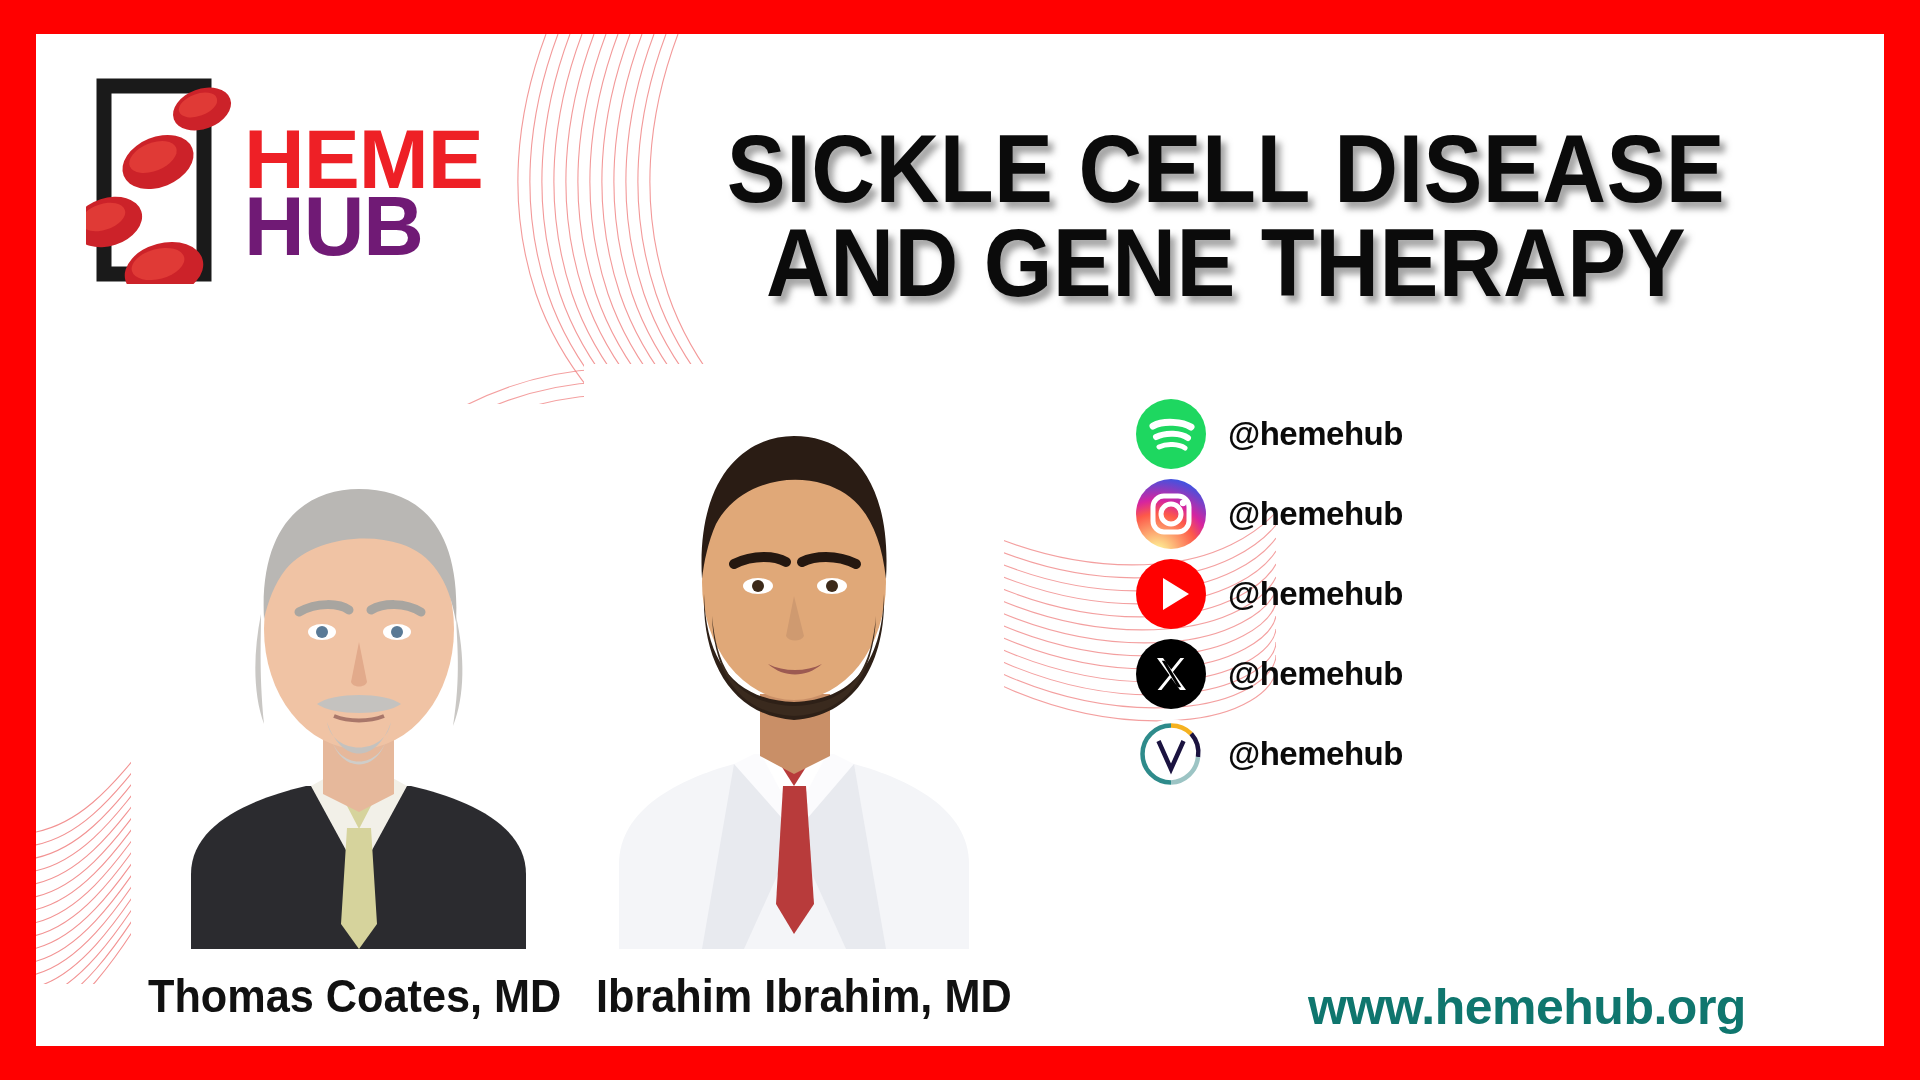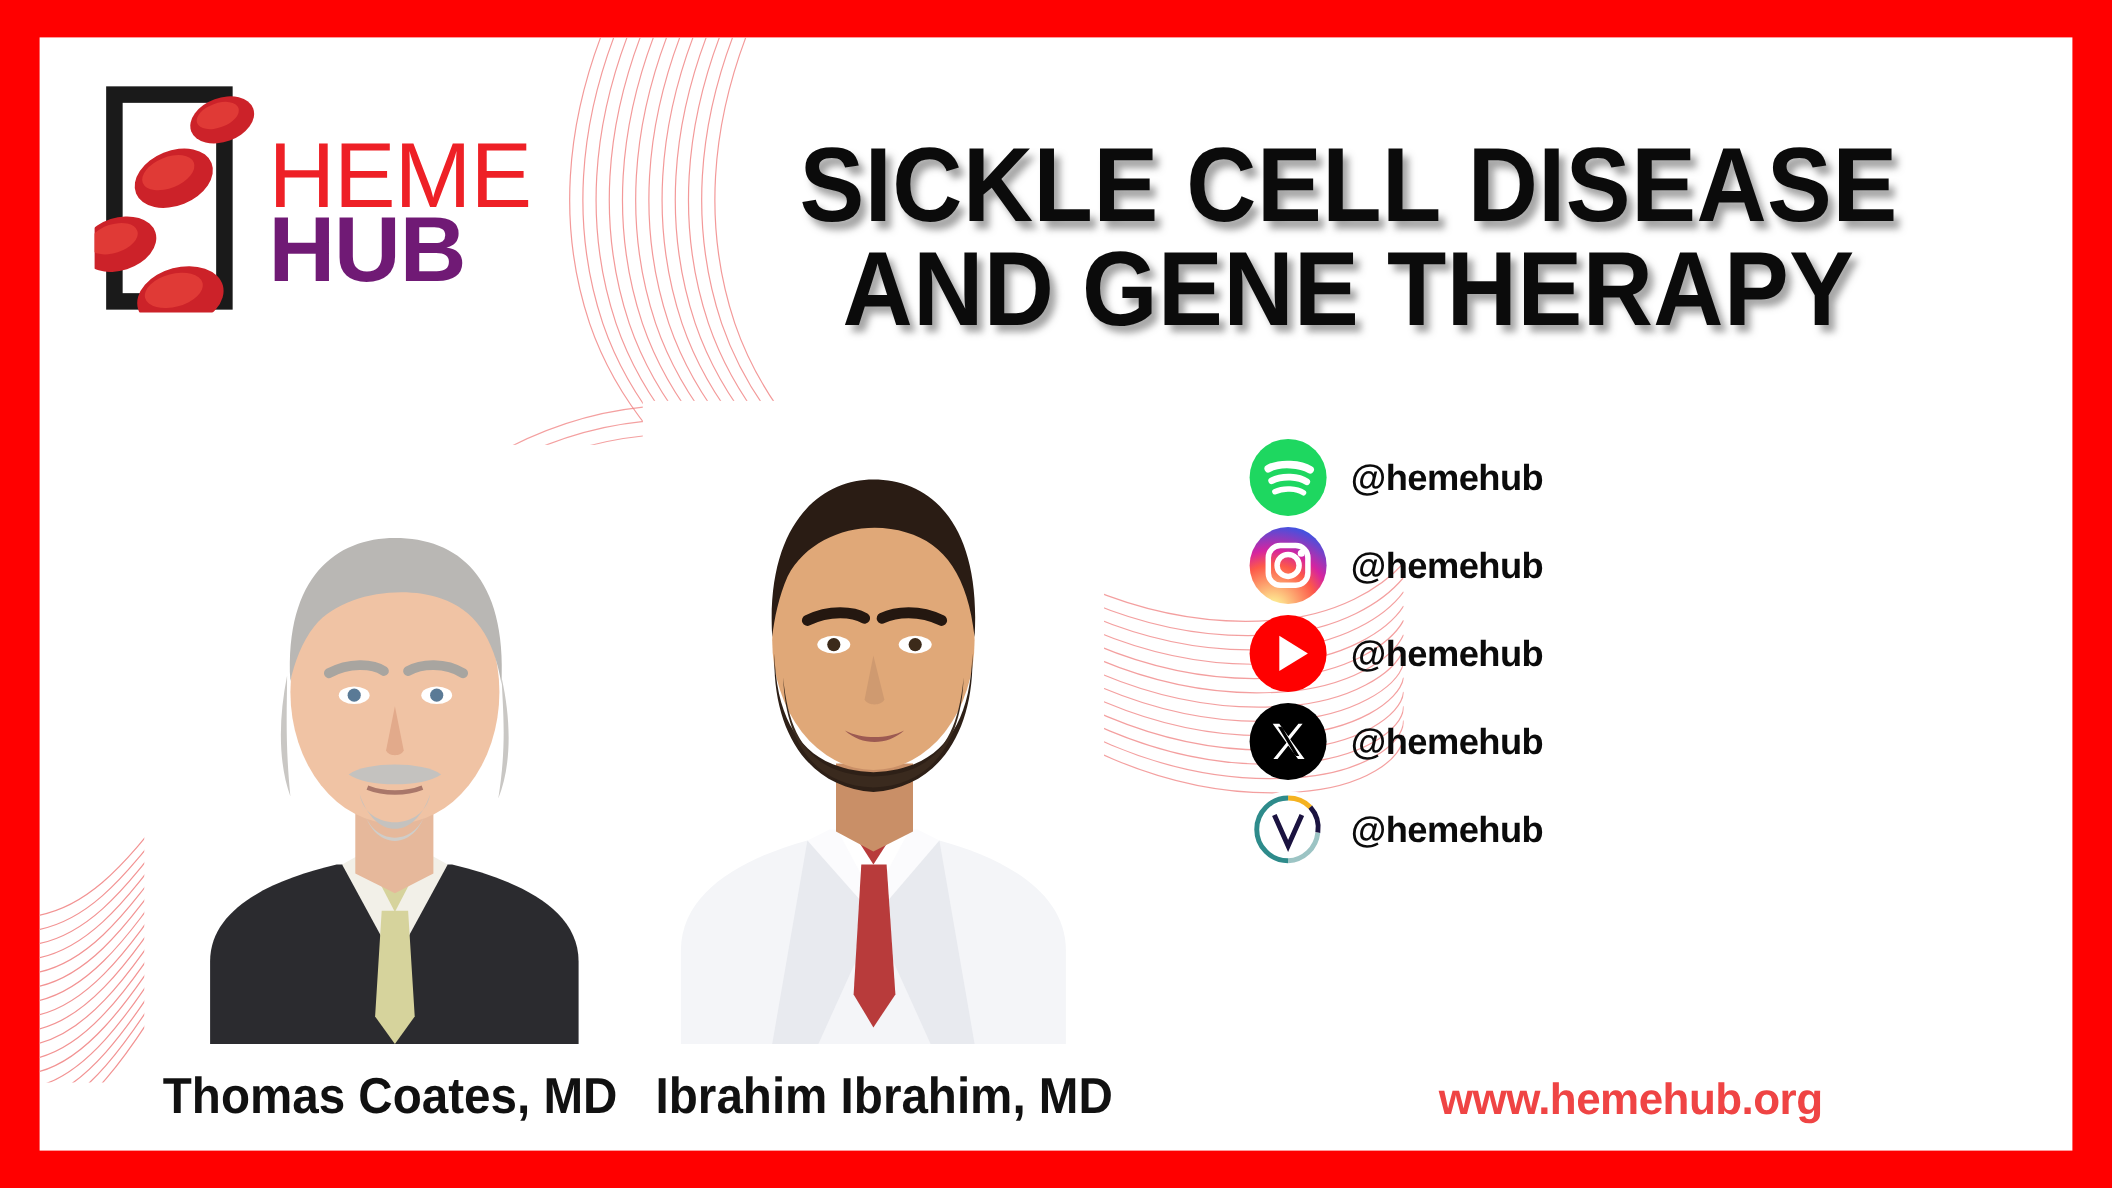--- a/index.html
+++ b/index.html
@@ -35,21 +35,21 @@
     position:absolute; left:50px; top:40px;
     width:340px; height:230px;
   }
   #logo-mark{ position:absolute; left:0; top:0; width:160px; height:210px; }
   #logo-words{
     position:absolute; left:158px; top:52px;
     line-height:0.80;
   }
   .logo-heme{
     font-family:"Liberation Sans", sans-serif;
-    font-weight:normal; font-size:84px; letter-spacing:-1px;
+    font-weight:bold; font-size:84px; letter-spacing:-1px;
     color:#ee2026; display:block;
   }
   .logo-hub{
     font-family:"Liberation Sans", sans-serif;
     font-weight:bold; font-size:84px; letter-spacing:-1px;
     color:#701a75; display:block;
   }
 
   
   #title{
@@ -127,22 +127,22 @@
   .ic-x{ border-radius:50%; background:#000000; }
   
   .ic-ring{ border-radius:50%; background:#ffffff; }
 
   
   #website{
     position:absolute;
     left:1272px; top:944px;
     font-family:"Liberation Sans", sans-serif;
     font-weight:bold;
-    font-size:40px;
-    color:#ef4444;
+    font-size:50px;
+    color:#0f766e;
     letter-spacing:-0.5px;
     white-space:nowrap;
   }
 </style>
 </head>
 <body>
 
 <div id="poster">
   <div id="canvas">
 

